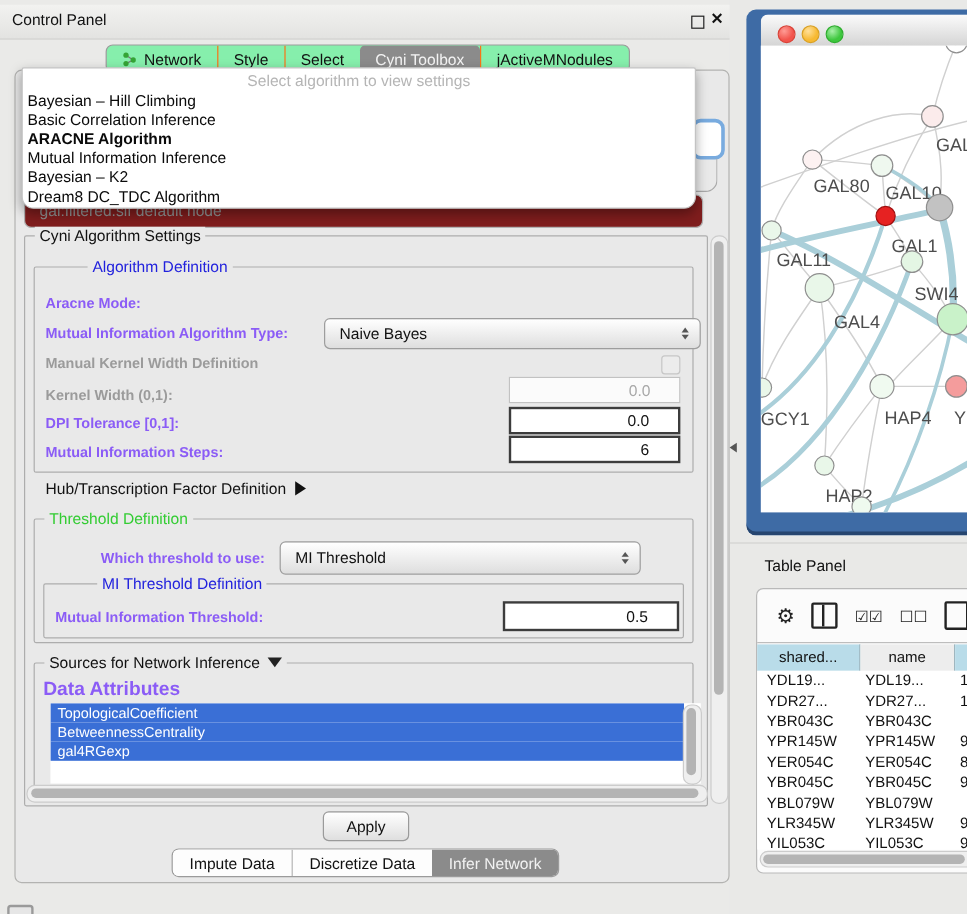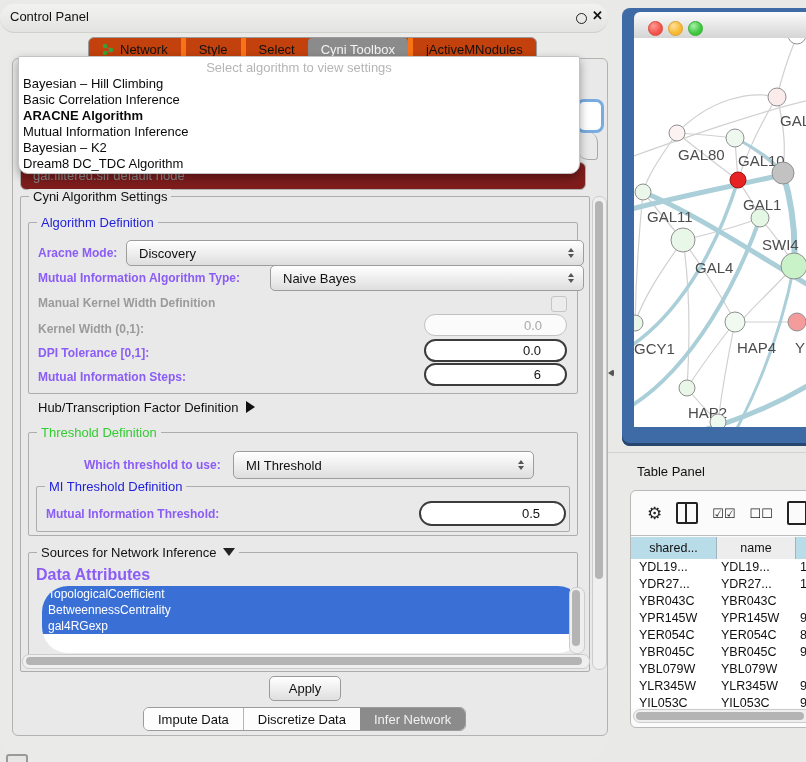--- a/index.html
+++ b/index.html
@@ -2,32 +2,32 @@
 <html><head>
 <meta charset="utf-8">
 <style>
   html,body{margin:0;padding:0;}
   body{
     width:806px;height:762px;overflow:hidden;position:relative;
     background:#e9e9e7;
     font-family:"Liberation Sans", sans-serif;
     -webkit-font-smoothing:antialiased;
   }
-  .abs{position:absolute;border-radius:26px;}
+  .abs{position:absolute;}
 
   
   .cp-window{left:0;top:0;width:608px;height:762px;background:#eaeae8;}
   .cp-titlebar{left:0;top:4px;width:608px;height:28px;background:linear-gradient(#f2f2f0,#e3e3e1);border-bottom:1px solid #cfcfcd;}
   .cp-title{left:10px;top:9px;font-size:13px;color:#111;}
   .cp-sq{left:576px;top:13px;width:9px;height:9px;border:1.5px solid #222;background:transparent;}
   .cp-x{left:592px;top:8px;font-size:13px;font-weight:bold;color:#111;}
 
   
-  .tabstrip{left:88px;top:37px;height:22px;display:flex;border:1.5px solid #9b9b9b;border-radius:6px;overflow:hidden;background:#c2410c;}
-  .tabseg{display:flex;align-items:center;justify-content:center;font-size:13px;color:#111;padding:0 13px;border-left:5px solid #f97316;white-space:nowrap;}
+  .tabstrip{left:88px;top:37px;height:22px;display:flex;border:1.5px solid #9b9b9b;border-radius:6px;overflow:hidden;background:#86efac;}
+  .tabseg{display:flex;align-items:center;justify-content:center;font-size:13px;color:#111;padding:0 13px;border-left:1px solid #f97316;white-space:nowrap;}
   .tabseg:first-child{border-left:none;}
   .tabseg.sel{background:#8b8b8b;color:#f4f4f4;border-left:none;border-radius:4px;}
   .net-ico{width:13px;height:13px;margin-right:5px;}
 
   
   .cp-content{left:12px;top:58px;width:594px;height:676px;border:1px solid #b3b3b1;border-radius:6px;background:#e9e9e9;}
 
   
   .frag-combo{left:576px;top:99px;width:22px;height:28px;border:3px solid #78abdf;border-radius:8px;background:#fff;}
   .frag-corner{left:578px;top:132px;width:19px;height:27px;border-right:1.5px solid #a8a8a8;border-bottom:1.5px solid #a8a8a8;border-bottom-right-radius:10px;}
@@ -36,21 +36,21 @@
 
   
   .popup{left:18px;top:56px;width:560px;height:116px;background:#fff;border:1px solid #c3c3c3;border-radius:2px 2px 10px 10px;box-shadow:0 4px 10px rgba(0,0,0,0.35);z-index:40;}
   .popup-header{position:absolute;left:0;top:3px;width:100%;text-align:center;font-size:13px;color:#b5b5b5;}
   .popup-item{position:absolute;left:3px;width:554px;height:16px;font-size:13px;color:#0a0a0a;line-height:16px;padding-left:1px;white-space:nowrap;}
   .popup-item.bold{font-weight:bold;}
 
   
   .group{border:1px solid #adadad;border-radius:2px;}
   .gtitle{position:absolute;top:-8px;left:8px;background:#e9e9e9;padding:0 4px;font-size:13px;white-space:nowrap;}
-  .blue{color:#2222dd;} .green{color:#33cc33;} .black{color:#111;}
+  .blue{color:#2222dd;margin-left:36px;} .green{color:#33cc33;} .black{color:#111;}
 
   .lbl{font-size:12px;font-weight:bold;color:#8b5cf6;white-space:nowrap;}
   .lbl.dis{color:#9b9b9b;}
 
   .combo{border:1px solid #9d9d9d;border-radius:5px;background:linear-gradient(#ffffff,#dedede);}
   .combo .cv{position:absolute;left:12px;top:50%;transform:translateY(-50%);font-size:13px;color:#111;white-space:nowrap;}
   .combo .arrows{position:absolute;right:9px;top:50%;transform:translateY(-50%);display:flex;flex-direction:column;gap:2px;}
   .combo .arrows i{display:block;width:0;height:0;border-left:3.5px solid transparent;border-right:3.5px solid transparent;}
   .combo .arrows i.up{border-bottom:4px solid #555;}
   .combo .arrows i.dn{border-top:4px solid #555;}
@@ -157,27 +157,20 @@
 
   <div class="abs sbar-v" style="left:592px;top:196px;width:13px;height:472px;">
     <div class="thumb" style="top:4px;height:378px;"></div>
   </div>
 
   <div class="abs group" style="left:28px;top:222px;width:548px;height:170px;">
     <span class="gtitle blue">Algorithm Definition</span>
   </div>
 
   <div class="abs lbl" style="left:38px;top:246px;">Aracne Mode:</div>
-  <div class="abs combo" style="left:126px;top:240px;width:456px;height:24px;">
-    <span class="cv">Discovery</span>
-    <span class="arrows">
-        <i class="up"></i>
-        <i class="dn"></i>
-      </span>
-  </div>
 
   <div class="abs lbl" style="left:38px;top:271px;">Mutual Information Algorithm Type:</div>
   <div class="abs combo" style="left:270px;top:265px;width:312px;height:24px;">
     <span class="cv">Naive Bayes</span>
     <span class="arrows">
         <i class="up"></i>
         <i class="dn"></i>
       </span>
   </div>
 

